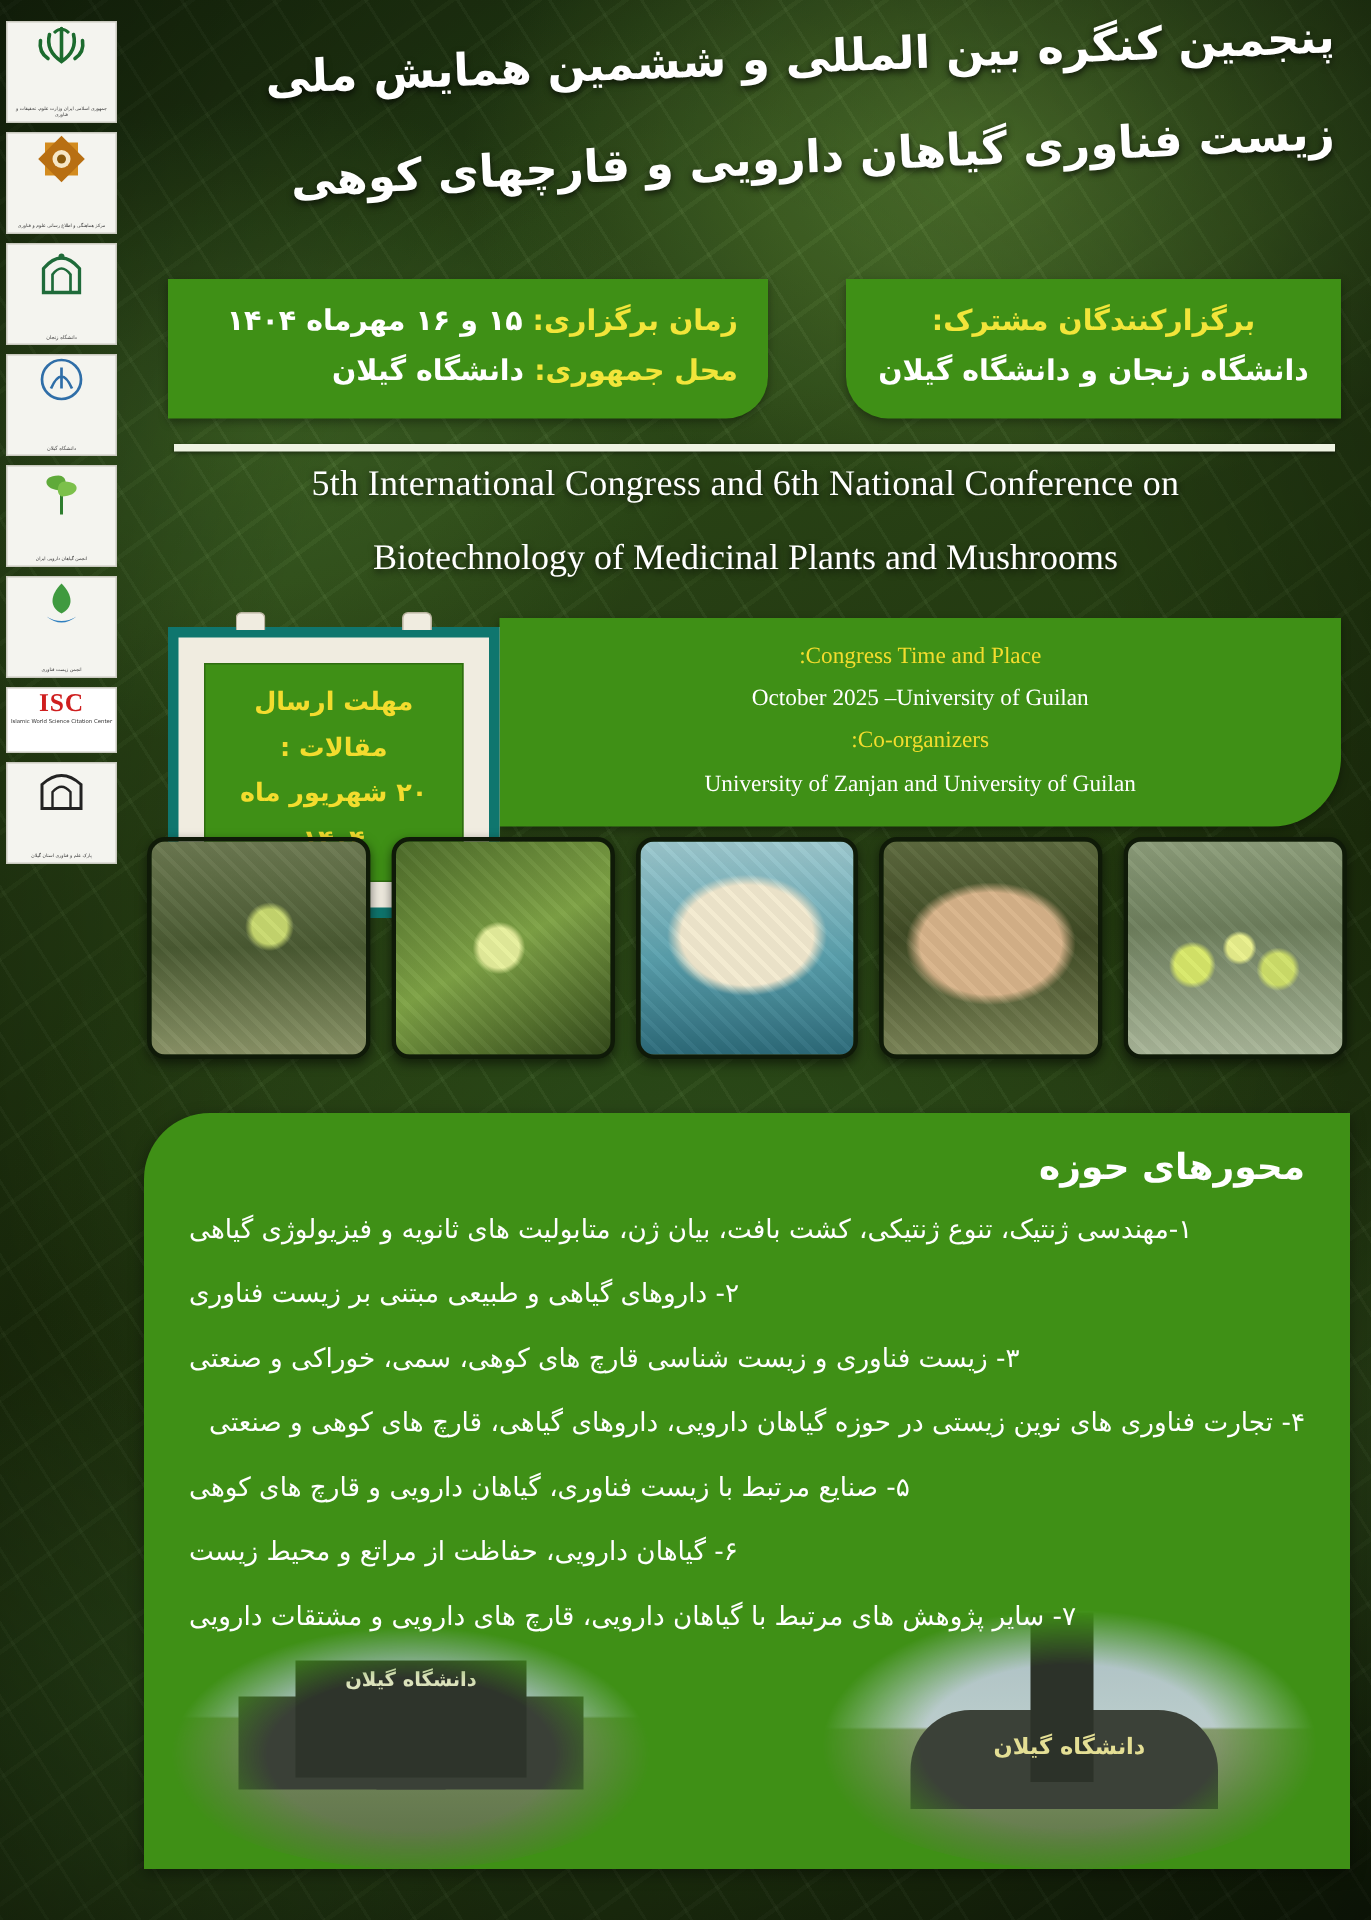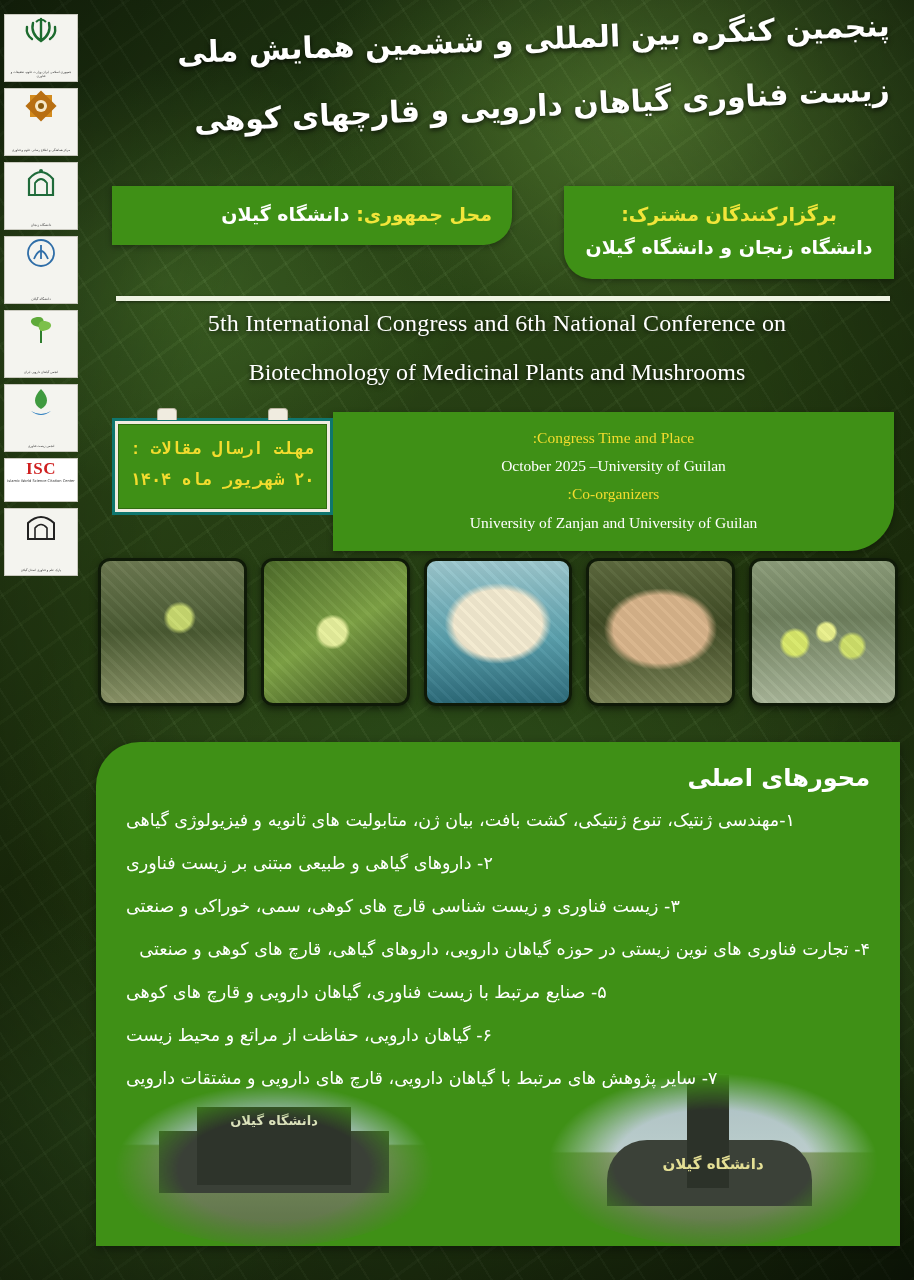--- a/index.html
+++ b/index.html
@@ -160,23 +160,22 @@
   }
   .place-box .hl { color: #f3dc2e; }
 
   .deadline {
     width: 232px;
     position: relative;
     margin-top: 6px;
   }
   .deadline .frame {
     background: #f0ece0;
-    border: 3px solid #0f766e;
-    padding: 3px;
-    font-family: Liberation Mono, monospace;
+    border: 7px solid #0f766e;
+    padding: 17px;
   }
   .deadline .inner {
     background: #3f9016;
     border: 1px solid #2f6d10;
     color: #f3dc2e;
     padding: 10px 8px 12px;
     text-align: center;
     font-size: 17px;
     font-weight: bold;
     line-height: 1.8;
@@ -385,20 +384,24 @@
   <div class="fa-title2">زیست فناوری گیاهان دارویی و قارچهای کوهی</div>
 </div>
 
 <div class="pill-row">
   <div class="pill right">
     <div class="lbl">برگزارکنندگان مشترک:</div>
     <div>دانشگاه زنجان و دانشگاه گیلان</div>
   </div>
   <div class="pill left">
     <div>
+      <span class="lbl">زمان برگزاری:</span>
+      <span>۱۵ و ۱۶ مهرماه ۱۴۰۴</span>
+    </div>
+    <div>
       <span class="lbl">محل جمهوری:</span>
       <span>دانشگاه گیلان</span>
     </div>
   </div>
 </div>
 
 <div class="divider"></div>
 
 <div class="en-titles">
   <div class="en-t1">5th International Congress and 6th National Conference on</div>
@@ -429,21 +432,21 @@
 
 <div class="photos">
   <div class="photo p1"></div>
   <div class="photo p2"></div>
   <div class="photo p3"></div>
   <div class="photo p4"></div>
   <div class="photo p5"></div>
 </div>
 
 <div class="topics">
-  <div class="topics-title">محورهای اصلی</div>
+  <div class="topics-title">محورهای حوزه</div>
 
   <div class="topic t1">۱-مهندسی ژنتیک، تنوع ژنتیکی، کشت بافت، بیان ژن، متابولیت های ثانویه و فیزیولوژی گیاهی</div>
   <div class="topic t2">۲- داروهای گیاهی و طبیعی مبتنی بر زیست فناوری</div>
   <div class="topic t3">۳- زیست فناوری و زیست شناسی قارچ های کوهی، سمی، خوراکی و صنعتی</div>
   <div class="topic t4">۴- تجارت فناوری های نوین زیستی در حوزه گیاهان دارویی، داروهای گیاهی، قارچ های کوهی و صنعتی</div>
   <div class="topic t5">۵- صنایع مرتبط با زیست فناوری، گیاهان دارویی و قارچ های کوهی</div>
   <div class="topic t6">۶- گیاهان دارویی، حفاظت از مراتع و محیط زیست</div>
   <div class="topic t7">۷- سایر پژوهش های مرتبط با گیاهان دارویی، قارچ های دارویی و مشتقات دارویی</div>
 
   <div class="campus left">

